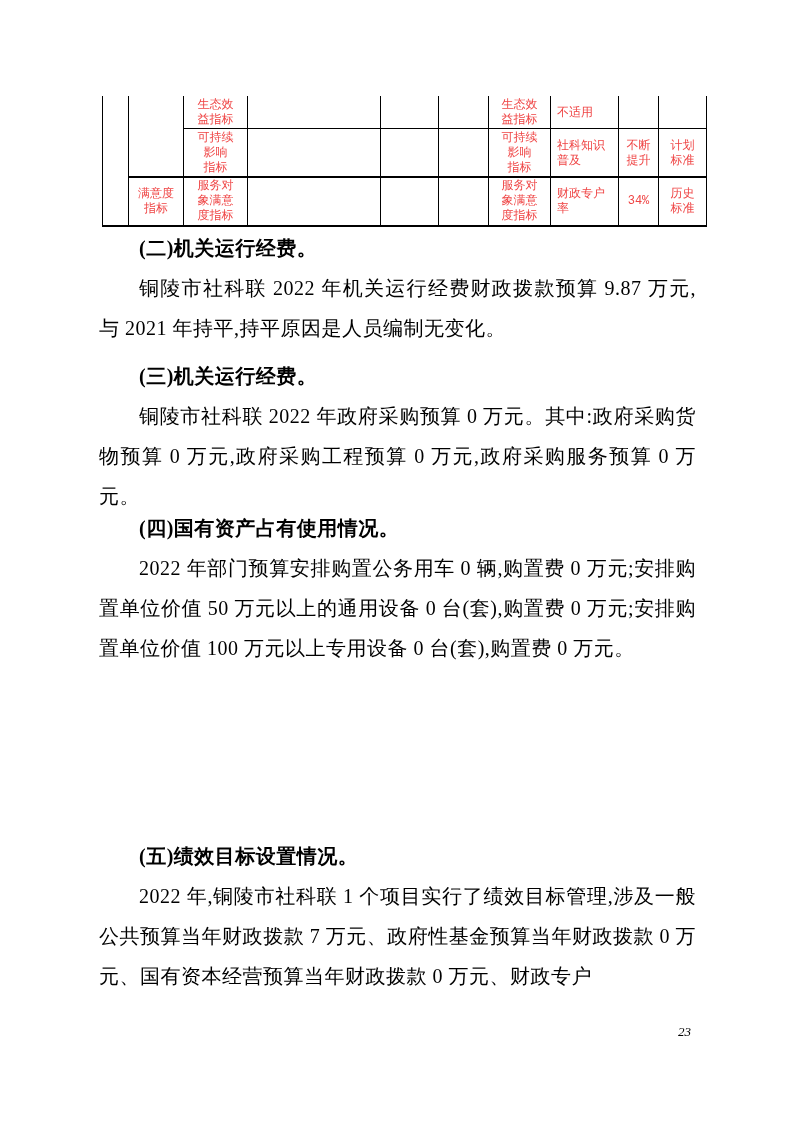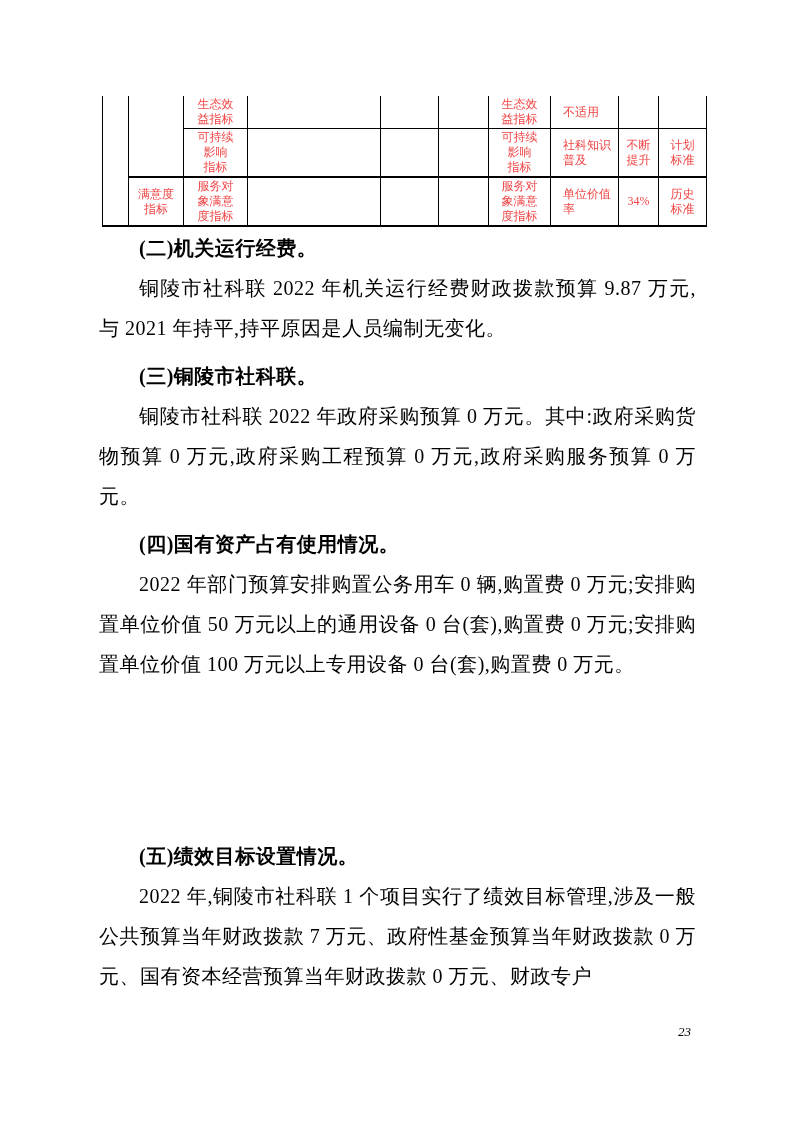--- a/index.html
+++ b/index.html
@@ -32,27 +32,27 @@
   .doc-table td {
     border: 1px solid #000;
     text-align: center;
     vertical-align: middle;
     padding: 1px 2px;
     white-space: pre-line;
     overflow: hidden;
   }
   .doc-table tr.r1 { height: 32px; }
   .doc-table tr.r2 { height: 34px; margin-top: 32px; }
-  .doc-table tr.r3 { height: 37px; }
+  .doc-table tr.r3 { height: 37px; font-family: Liberation Mono, monospace; }
   
   .doc-table tr.r1 td { border-top: 0; }
   
   .doc-table tr.r3 td { border-top: 2px solid #000; border-bottom: 2.5px solid #000; }
   .doc-table td.stub { border-bottom: 2.5px solid #000; }
-  .doc-table td.left-align { text-align: left; padding-left: 12px; }
+  .doc-table td.left-align { text-align: left; padding-left: 6px; }
 
   
   .sec {
     position: absolute;
     left: 99px;
     width: 597px;
   }
   .sec h2, .sec p {
     margin: 0;
     font-size: 20px;
@@ -128,40 +128,40 @@
 指标</td>
         <td>服务对
 象满意
 度指标</td>
         <td></td>
         <td></td>
         <td></td>
         <td>服务对
 象满意
 度指标</td>
-        <td class="left-align">单位价值
+        <td class="left-align">财政专户
 率</td>
         <td>34%</td>
         <td>历史
 标准</td>
       </tr>
     </tbody>
   </table>
 
   <section class="sec" style="top:228px">
     <h2>(二)机关运行经费。</h2>
     <p>铜陵市社科联 2022 年机关运行经费财政拨款预算 9.87 万元,与 2021 年持平,持平原因是人员编制无变化。</p>
   </section>
 
   <section class="sec" style="top:356px">
-    <h2>(三)铜陵市社科联。</h2>
+    <h2>(三)机关运行经费。</h2>
     <p>铜陵市社科联 2022 年政府采购预算 0 万元。其中:政府采购货物预算 0 万元,政府采购工程预算 0 万元,政府采购服务预算 0 万元。</p>
   </section>
 
-  <section class="sec" style="top:524px">
+  <section class="sec" style="top:508px">
     <h2>(四)国有资产占有使用情况。</h2>
     <p>2022 年部门预算安排购置公务用车 0 辆,购置费 0 万元;安排购置单位价值 50 万元以上的通用设备 0 台(套),购置费 0 万元;安排购置单位价值 100 万元以上专用设备 0 台(套),购置费 0 万元。</p>
   </section>
 
   <section class="sec" style="top:836px">
     <h2>(五)绩效目标设置情况。</h2>
     <p>2022 年,铜陵市社科联 1 个项目实行了绩效目标管理,涉及一般公共预算当年财政拨款 7 万元、政府性基金预算当年财政拨款 0 万元、国有资本经营预算当年财政拨款 0 万元、财政专户</p>
   </section>
 
   <div class="page-number">23</div>

